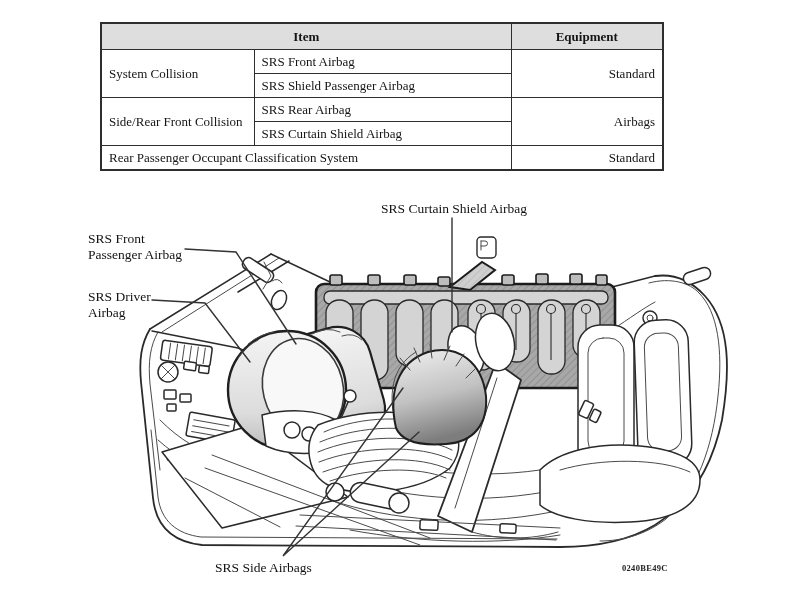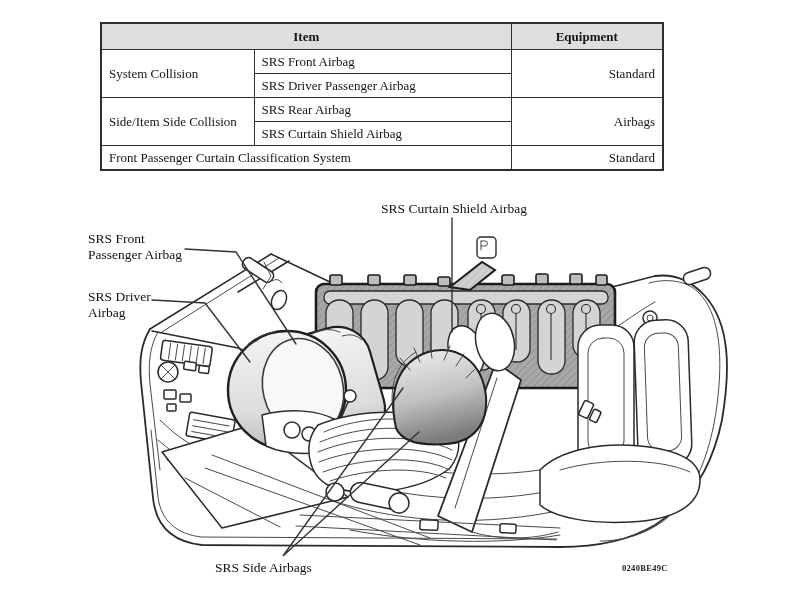--- a/index.html
+++ b/index.html
@@ -37,32 +37,32 @@
         <tr class="hdr">
       <th colspan="2">Item</th>
       <th>Equipment</th>
     </tr>
     <tr>
       <td rowspan="2" class="cat">System Collision</td>
       <td class="item">SRS Front Airbag</td>
       <td rowspan="2" class="eq">Standard</td>
     </tr>
     <tr>
-      <td class="item">SRS Driver Passenger Airbag</td>
-    </tr>
-    <tr>
-      <td rowspan="2" class="cat">Side/Item Side Collision</td>
+      <td class="item">SRS Shield Passenger Airbag</td>
+    </tr>
+    <tr>
+      <td rowspan="2" class="cat">Side/Rear Front Collision</td>
       <td class="item">SRS Rear Airbag</td>
       <td rowspan="2" class="eq">Airbags</td>
     </tr>
     <tr>
       <td class="item">SRS Curtain Shield Airbag</td>
     </tr>
     <tr>
-      <td colspan="2" class="cat">Front Passenger Curtain Classification System</td>
+      <td colspan="2" class="cat">Rear Passenger Occupant Classification System</td>
       <td class="eq">Standard</td>
     </tr>
   </tbody>
     </table>
 
   <svg class="fig" width="800" height="600" viewBox="0 0 800 600">
     <defs>
       <pattern id="pHatchDark" width="5" height="5" patternUnits="userSpaceOnUse" patternTransform="rotate(45)">
         <rect width="5" height="5" fill="#a8a8a8"></rect>
           <line x1="0" y1="0" x2="0" y2="5" stroke="#8d8d8d" stroke-width="1.6"></line>

